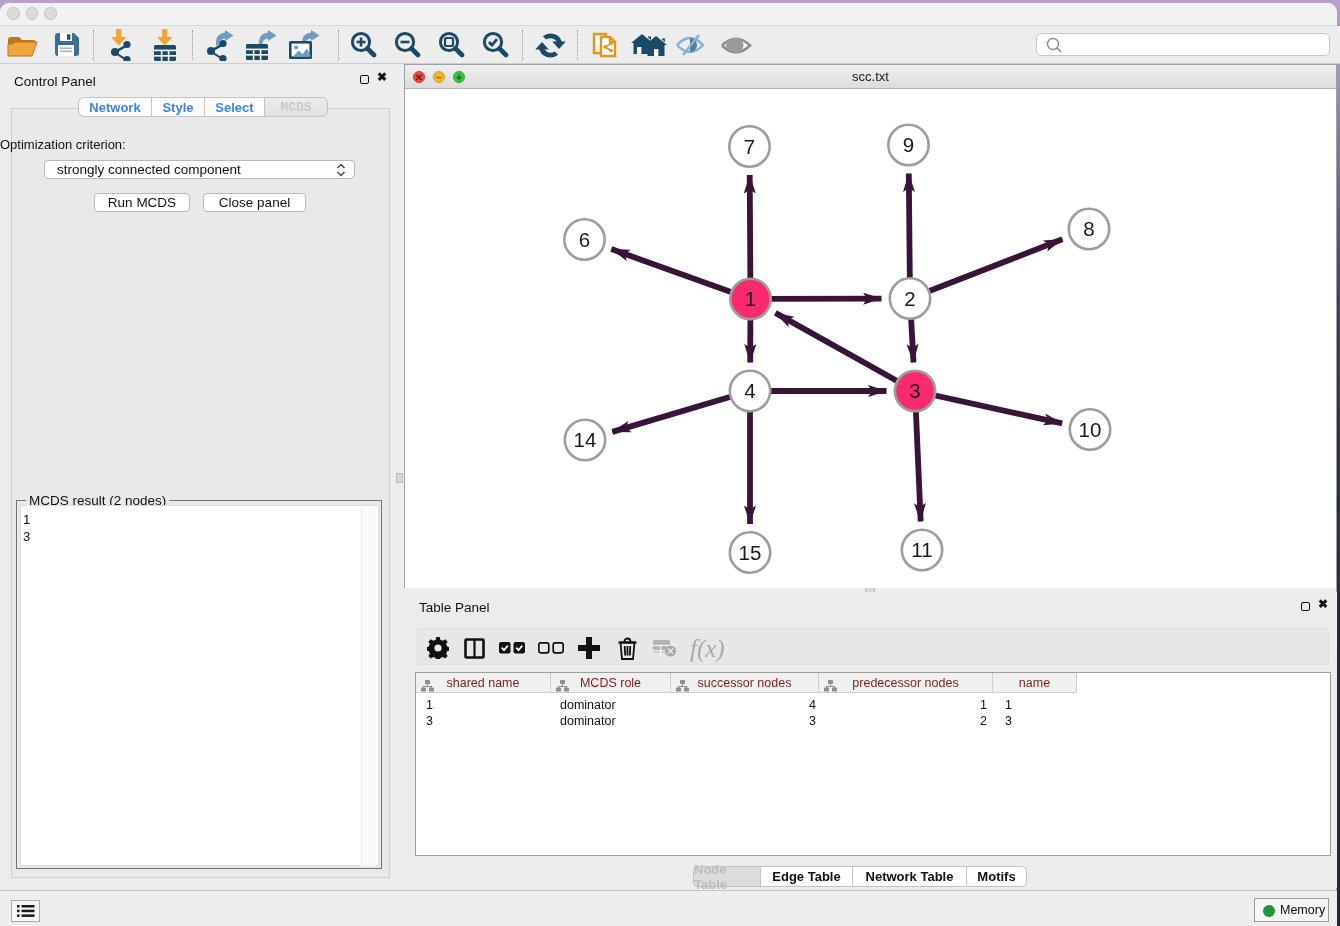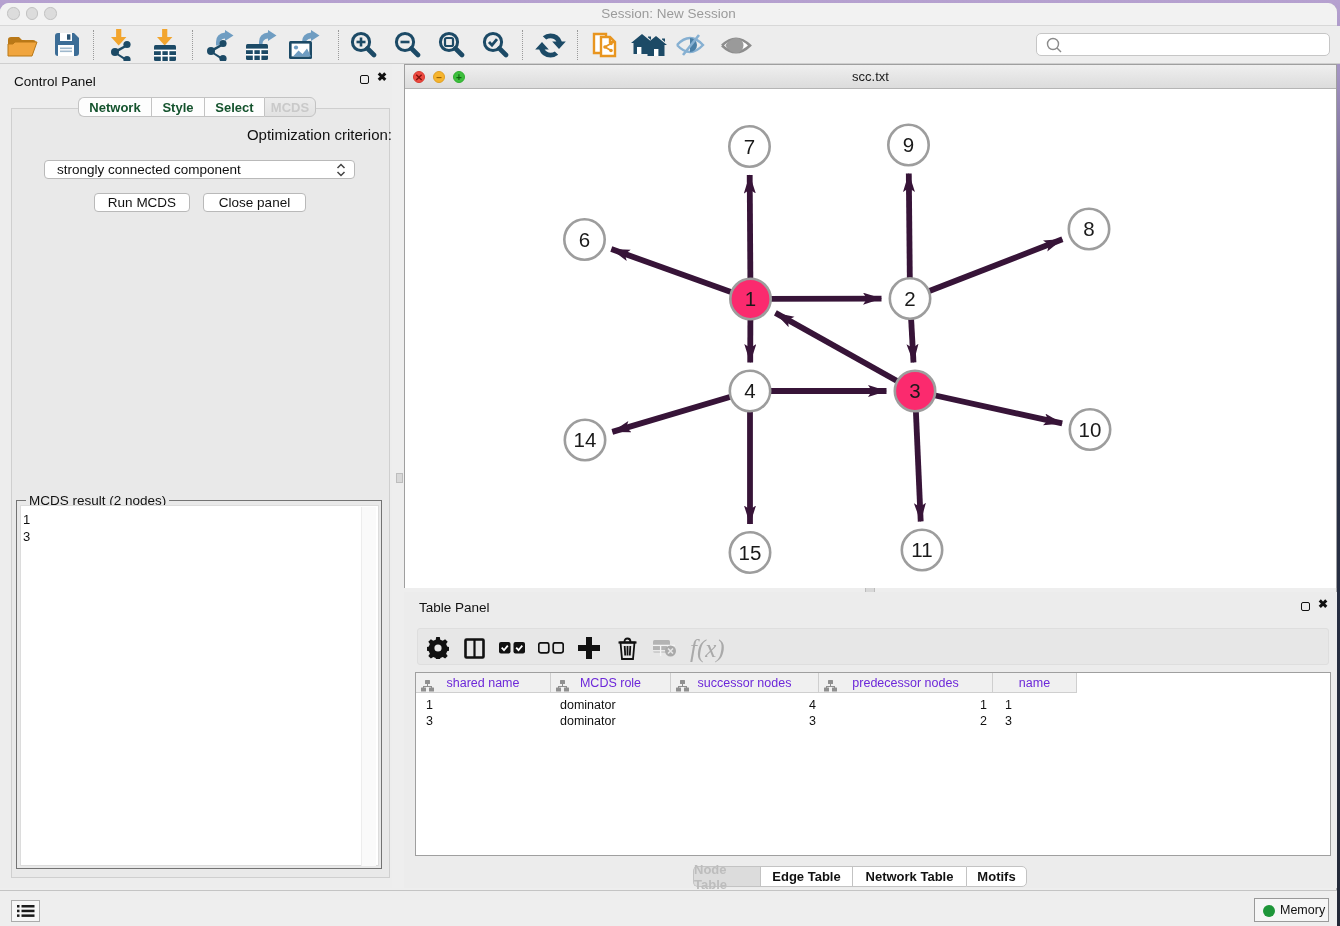--- a/index.html
+++ b/index.html
@@ -15,55 +15,54 @@
 .ticon{position:absolute;top:3px;}
 
 .search{position:absolute;left:1036px;top:33px;width:294px;height:23px;background:#fff;border:1px solid #c6c6c6;border-radius:5px;}
 
 .cp{position:absolute;left:0;top:64px;width:392px;height:824px;background:#ededed;}
 .cp-head{position:absolute;left:14px;top:10px;font-size:13.5px;color:#111;}
 .mini-sq{position:absolute;width:9px;height:9px;border:1.6px solid #111;border-radius:2px;}
 .mini-x{position:absolute;font-size:12px;font-weight:bold;color:#111;}
 .cp-content{position:absolute;left:11px;top:44px;width:379px;height:770px;background:#e9e9e9;border:1px solid #cfcfcf;}
 .tabs{position:absolute;top:33px;left:78px;height:20px;display:flex;z-index:5;}
-.tab{height:20px;font-size:13px;font-weight:bold;color:#14532d;background:#fdfdfd;border:1px solid #c3c3c3;border-right:none;display:flex;align-items:center;justify-content:center;}
+.tab{height:20px;font-size:13px;font-weight:bold;color:#3b82f6;background:#fdfdfd;border:1px solid #c3c3c3;border-right:none;display:flex;align-items:center;justify-content:center;}
 .tab.first{border-radius:6px 0 0 6px;}
 .tab.sel{background:linear-gradient(#ececec,#e2e2e2);color:#c9c9c9;border-right:1px solid #c3c3c3;border-radius:0 6px 6px 0;}
-.opt-label{position:absolute;top:62px;left:0;width:392px;text-align:right;font-size:15px;color:#111;}
+.opt-label{position:absolute;top:73px;left:0;width:392px;text-align:left;font-size:13px;color:#111;}
 .combo{position:absolute;left:44px;top:96px;width:311px;height:19px;background:#fff;border:1px solid #b9b9b9;border-radius:4px;font-size:13.5px;color:#111;line-height:17px;padding-left:12px;}
 .btn{position:absolute;height:19px;background:#fff;border:1px solid #b9b9b9;border-radius:4px;font-size:13.5px;color:#111;text-align:center;line-height:17px;}
 .fieldset{position:absolute;left:16px;top:436px;width:366px;height:369px;border:1px solid #737373;}
 .fs-legend{position:absolute;left:9px;top:-8px;background:#e9e9e9;padding:0 3px;font-size:13.5px;color:#111;}
 .fs-white{position:absolute;left:3px;top:4px;width:359px;height:361px;background:#fff;border:1px solid #dcdcdc;font-size:13px;color:#111;line-height:16.5px;padding:6px 0 0 2px;}
 .fs-scroll{position:absolute;right:2px;top:1px;width:15px;height:359px;background:#fafafa;border-left:1px solid #ededed;}
 
 .net{position:absolute;left:404px;top:64px;width:933px;height:524px;border:1px solid #9f9f9f;background:#fff;}
 .net-title{position:absolute;left:0;top:0;width:100%;height:24px;background:linear-gradient(#efefef,#dcdcdc);border-bottom:1px solid #b5b5b5;}
 .tl{position:absolute;top:6px;width:12px;height:12px;border-radius:50%;font-size:10px;font-weight:bold;text-align:center;line-height:12px;}
 .net-name{position:absolute;top:4px;width:100%;text-align:center;font-size:13px;color:#1a1a1a;}
 .canvas{position:absolute;left:0;top:25px;width:931px;height:498px;background:#fff;}
 
 .tp{position:absolute;left:404px;top:592px;width:933px;height:296px;background:#ececec;}
 .tp-head{position:absolute;left:15px;top:8px;font-size:13.5px;color:#111;}
 .tp-toolbar{position:absolute;left:13px;top:36px;width:912px;height:37px;background:#e7e7e7;border:1px solid #dedede;border-radius:3px;}
 .tbl{position:absolute;left:11px;top:80px;width:916px;height:184px;background:#fff;border:1px solid #9f9f9f;}
-.th{position:absolute;top:0;height:20px;background:#f0f0f0;border-right:1px solid #cfcfcf;border-bottom:1px solid #cfcfcf;font-size:12.5px;color:#6d28d9;text-align:center;line-height:20px;}
+.th{position:absolute;top:0;height:20px;background:#f0f0f0;border-right:1px solid #cfcfcf;border-bottom:1px solid #cfcfcf;font-size:12.5px;color:#7f1d1d;text-align:center;line-height:20px;}
 .td{position:absolute;font-size:12.5px;color:#111;height:16px;line-height:16px;}
 .btabs{position:absolute;top:274px;left:289px;height:21px;display:flex;}
 .btab{height:21px;font-size:13px;font-weight:bold;color:#111;background:#fff;border:1px solid #c3c3c3;border-right:none;display:flex;align-items:center;justify-content:center;}
 
 .status{position:absolute;left:0;top:890px;width:1337px;height:36px;background:#eeeeee;border-top:1px solid #c4c4c4;}
 </style></head>
 <body>
 <div class="win"></div>
 <div class="titlebar">
   <div class="tb-dot" style="left:7px;"></div>
   <div class="tb-dot" style="left:25.5px;"></div>
   <div class="tb-dot" style="left:44px;"></div>
-  <div class="tb-title">Session: New Session</div>
 </div>
 <div class="toolbar" id="toolbar">
     <div class="sep" style="left:93px"></div>
     <div class="sep" style="left:192px"></div>
     <div class="sep" style="left:338px"></div>
     <div class="sep" style="left:522px"></div>
     <div class="sep" style="left:577px"></div>
     <svg class="ticon" style="left:6px;top:5px" width="33" height="28" viewBox="0 0 33 28">
       <path d="M2 9 C2 6.8 3 6 5 6 h8 l3 3 h11 c2 0 3 1 3 3 v2 H2 Z" fill="#b97817"></path>
       <path d="M2 25 V13 h5 l2-2 h22 l-5 14 Z" fill="#f0a53e" stroke="#b97817" stroke-width="1"></path>
@@ -221,21 +220,21 @@
 
 <div class="cp">
   <div class="cp-head">Control Panel</div>
   <div class="mini-sq" style="left:360px;top:11px;"></div>
   <div class="mini-x" style="left:377px;top:6px;">✖</div>
   <div class="cp-content"></div>
   <div class="tabs">
     <div class="tab first" style="width:73px;">Network</div>
     <div class="tab" style="width:53px;">Style</div>
     <div class="tab" style="width:60px;">Select</div>
-    <div class="tab sel" style="width:52px;">MCDS</div>
+    <div class="tab sel" style="width:64px;font-family:Liberation Mono, monospace;">MCDS</div>
   </div>
   <div class="opt-label">Optimization criterion:</div>
   <div class="combo">strongly connected component
     <svg width="10" height="14" style="position:absolute;right:8px;top:2px" viewBox="0 0 10 14">
         <path d="M1.5 5 L5 1.5 L8.5 5" fill="none" stroke="#444" stroke-width="1.5"></path>
         <path d="M1.5 9 L5 12.5 L8.5 9" fill="none" stroke="#444" stroke-width="1.5"></path>
       </svg>
   </div>
   <div class="btn" style="left:94px;top:129px;width:96px;">Run MCDS</div>
   <div class="btn" style="left:203px;top:129px;width:103px;">Close panel</div>

